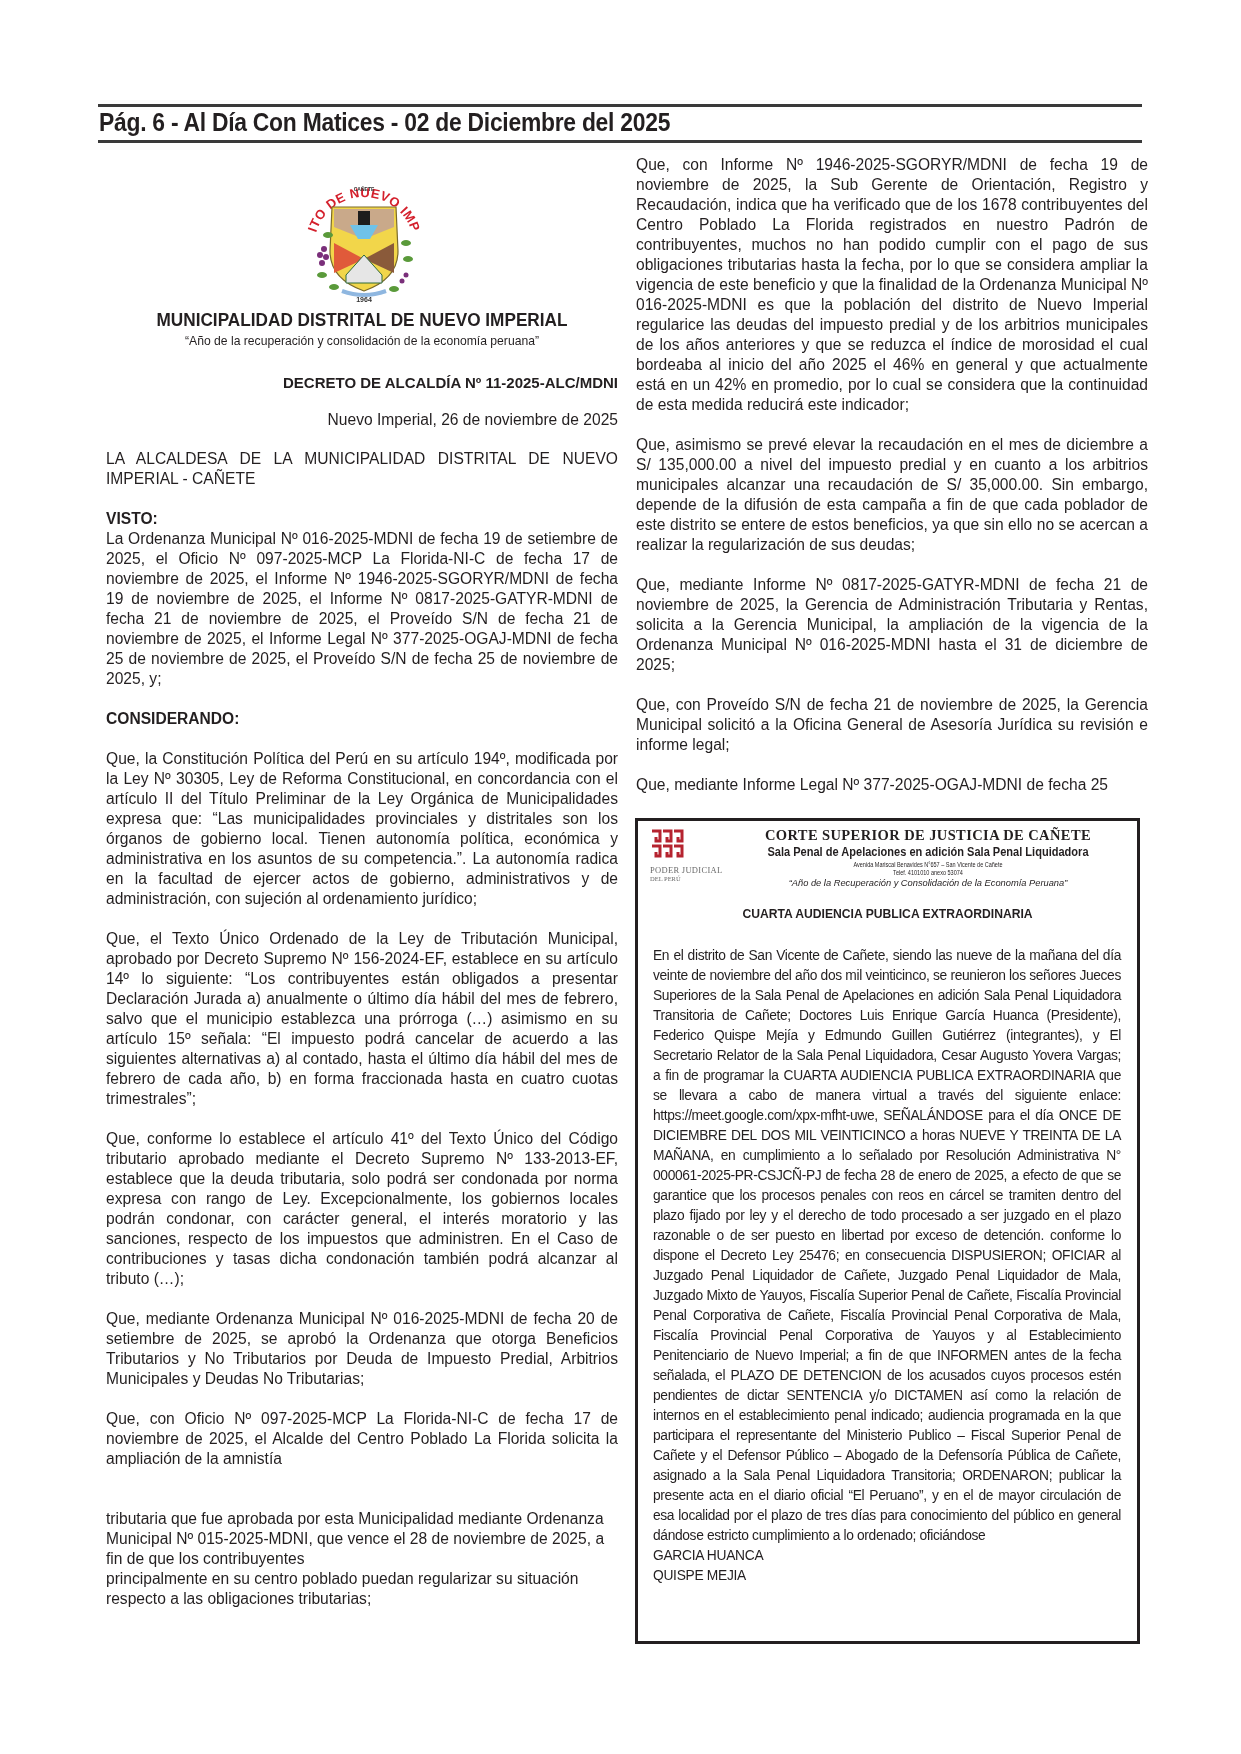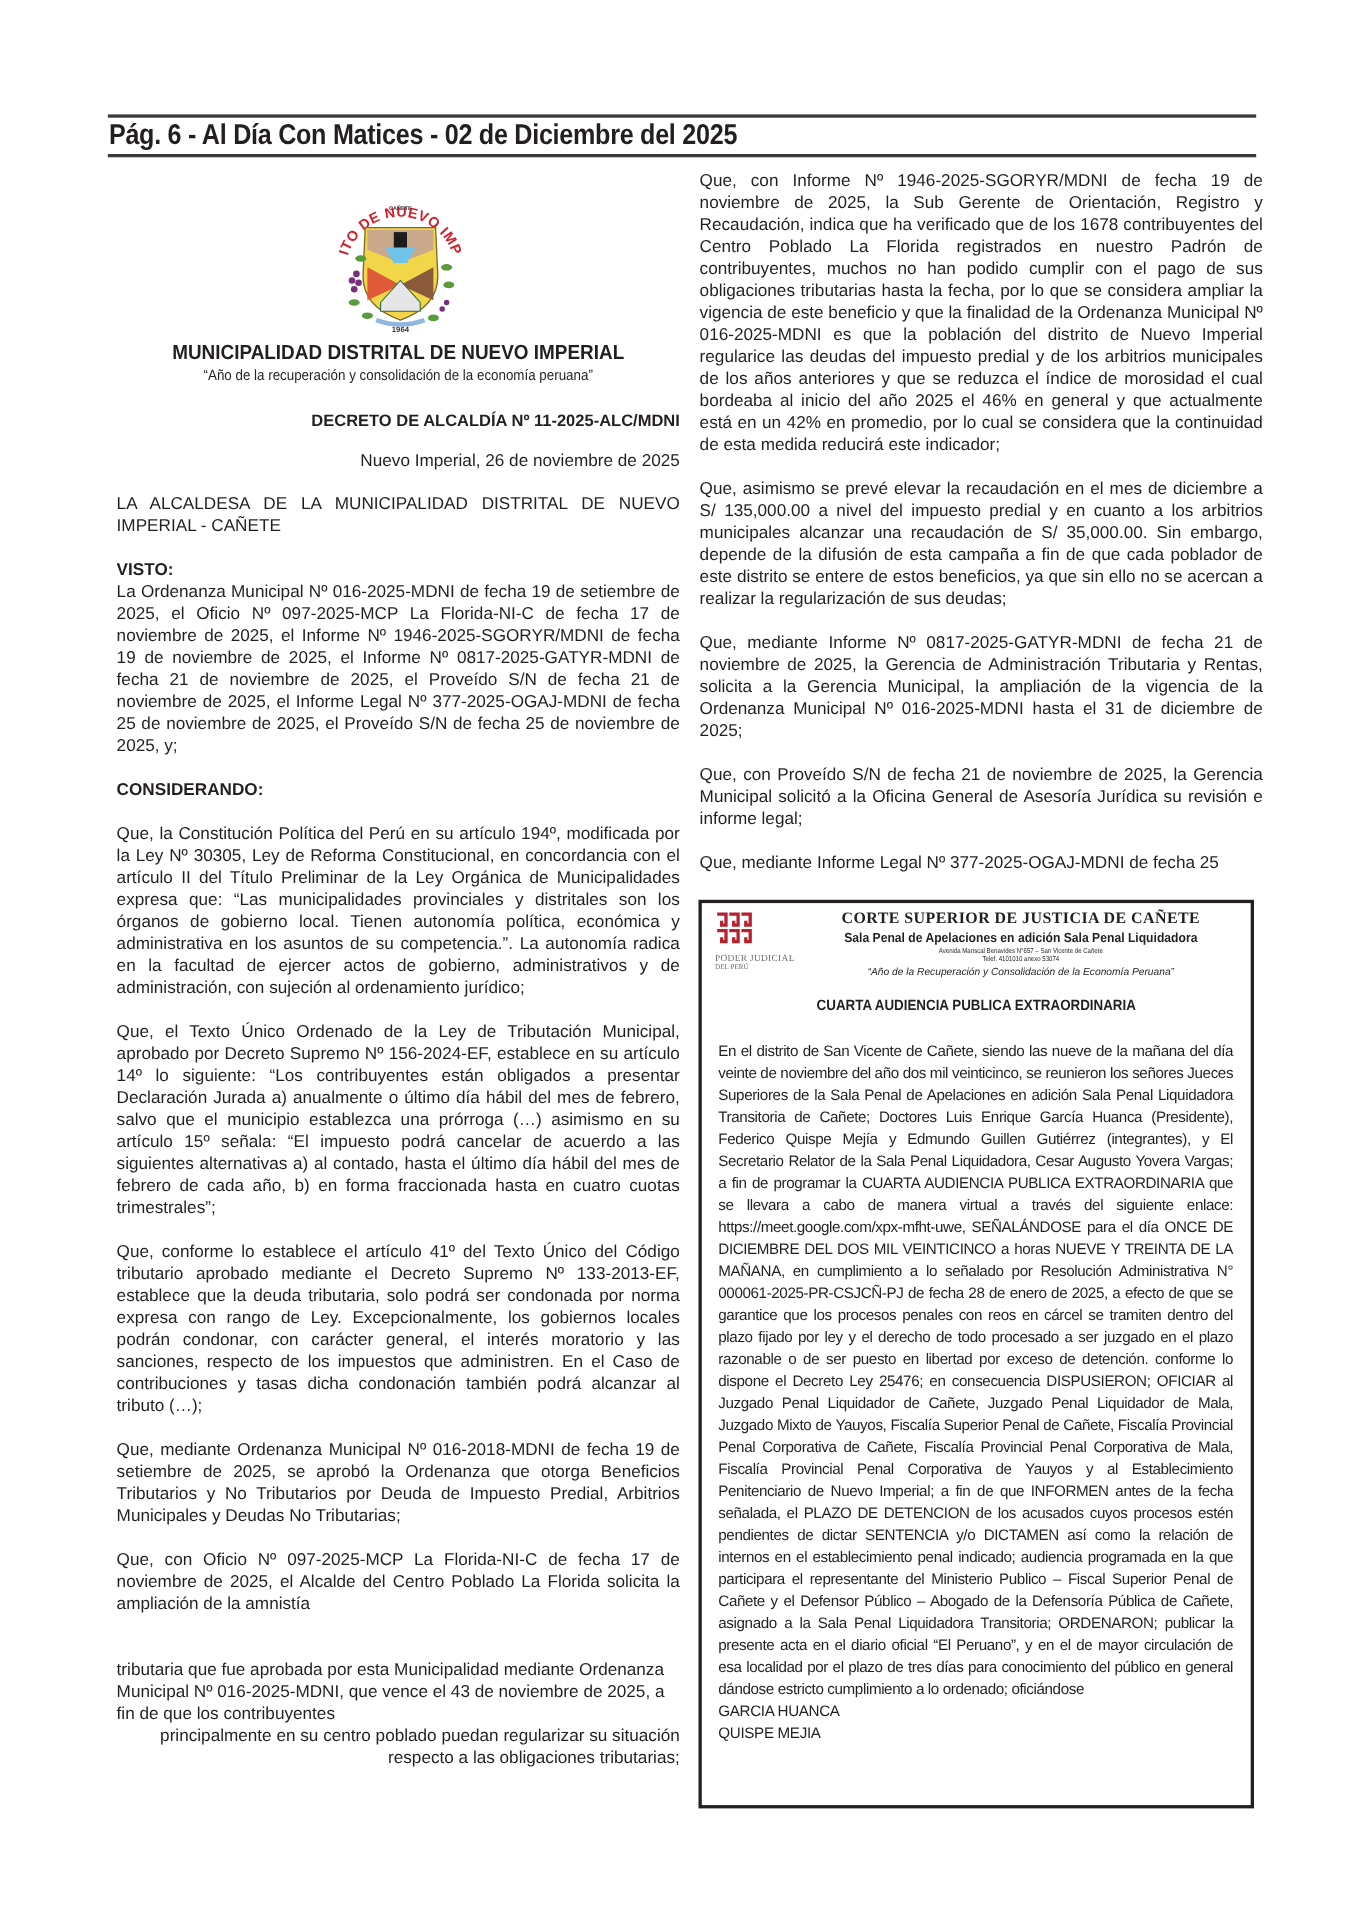--- a/index.html
+++ b/index.html
@@ -97,27 +97,27 @@
   <p class="p">La Ordenanza Municipal Nº 016-2025-MDNI de fecha 19 de setiembre de 2025, el Oficio Nº 097-2025-MCP La Florida-NI-C de fecha 17 de noviembre de 2025, el Informe Nº 1946-2025-SGORYR/MDNI de fecha 19 de noviembre de 2025, el Informe Nº 0817-2025-GATYR-MDNI de fecha 21 de noviembre de 2025, el Proveído S/N de fecha 21 de noviembre de 2025, el Informe Legal Nº 377-2025-OGAJ-MDNI de fecha 25 de noviembre de 2025, el Proveído S/N de fecha 25 de noviembre de 2025, y;</p>
   <div class="gap"></div>
   <p class="heading">CONSIDERANDO:</p>
   <div class="gap"></div>
   <p class="p">Que, la Constitución Política del Perú en su artículo 194º, modificada por la Ley Nº 30305, Ley de Reforma Constitucional, en concordancia con el artículo II del Título Preliminar de la Ley Orgánica de Municipalidades expresa que: “Las municipalidades provinciales y distritales son los órganos de gobierno local. Tienen autonomía política, económica y administrativa en los asuntos de su competencia.”. La autonomía radica en la facultad de ejercer actos de gobierno, administrativos y de administración, con sujeción al ordenamiento jurídico;</p>
   <div class="gap"></div>
   <p class="p">Que, el Texto Único Ordenado de la Ley de Tributación Municipal, aprobado por Decreto Supremo Nº 156-2024-EF, establece en su artículo 14º lo siguiente: “Los contribuyentes están obligados a presentar Declaración Jurada a) anualmente o último día hábil  del mes de febrero, salvo que el municipio establezca una prórroga (…) asimismo en su artículo 15º señala: “El impuesto podrá cancelar de acuerdo a las siguientes alternativas a) al contado, hasta el último día hábil del mes de febrero de cada año, b) en forma fraccionada hasta en cuatro cuotas trimestrales”;</p>
   <div class="gap"></div>
   <p class="p">Que, conforme lo establece el artículo 41º del Texto Único del Código tributario aprobado mediante el Decreto Supremo Nº 133-2013-EF, establece que la deuda tributaria, solo podrá ser condonada por norma expresa con rango de Ley. Excepcionalmente, los gobiernos locales podrán condonar, con carácter general, el interés moratorio y las sanciones, respecto de los impuestos que administren. En el Caso de contribuciones y tasas dicha condonación también podrá alcanzar al tributo (…);</p>
   <div class="gap"></div>
-  <p class="p">Que, mediante Ordenanza Municipal Nº 016-2018-MDNI de fecha 19 de setiembre de 2025, se aprobó la Ordenanza que otorga Beneficios Tributarios y No Tributarios por Deuda de Impuesto Predial, Arbitrios Municipales y Deudas No Tributarias;</p>
+  <p class="p">Que, mediante Ordenanza Municipal Nº 016-2025-MDNI de fecha 20 de setiembre de 2025, se aprobó la Ordenanza que otorga Beneficios Tributarios y No Tributarios por Deuda de Impuesto Predial, Arbitrios Municipales y Deudas No Tributarias;</p>
   <div class="gap"></div>
   <p class="p">Que, con Oficio Nº 097-2025-MCP La Florida-NI-C de fecha 17 de noviembre de 2025, el Alcalde del Centro Poblado La Florida solicita la ampliación de la  amnistía</p>
   <div class="gap"></div>
   <div class="gap"></div>
-  <p class="p" style="text-align:left">tributaria que fue aprobada por esta Municipalidad mediante Ordenanza Municipal Nº 016-2025-MDNI, que vence el 43 de noviembre de 2025, a fin de que los contribuyentes</p>
-  <p class="p" style="text-align:right">principalmente en su centro poblado puedan regularizar su situación respecto a las obligaciones tributarias;</p>
+  <p class="p" style="text-align:left">tributaria que fue aprobada por esta Municipalidad mediante Ordenanza Municipal Nº 015-2025-MDNI, que vence el 28 de noviembre de 2025, a fin de que los contribuyentes</p>
+  <p class="p" style="text-align:left">principalmente en su centro poblado puedan regularizar su situación respecto a las obligaciones tributarias;</p>
 </div>
 
 <div class="col" id="col-right">
   <p class="p">Que, con Informe Nº 1946-2025-SGORYR/MDNI de fecha 19 de noviembre de 2025, la Sub Gerente de Orientación, Registro y Recaudación, indica que ha verificado que de los 1678 contribuyentes del Centro Poblado La Florida registrados en nuestro Padrón de contribuyentes, muchos no han podido cumplir con el pago de sus obligaciones tributarias hasta la fecha, por lo que se considera ampliar la vigencia de este beneficio y que la finalidad de la Ordenanza Municipal Nº 016-2025-MDNI es que la población del distrito de Nuevo Imperial regularice las deudas del impuesto predial y de los arbitrios municipales de los años anteriores y que se reduzca el índice de morosidad el cual bordeaba al inicio del año 2025 el 46% en general y que actualmente está en un 42% en promedio, por lo cual se considera que la continuidad de esta medida reducirá este indicador;</p>
   <div class="gap"></div>
   <p class="p">Que, asimismo se prevé elevar la recaudación en el mes de diciembre a S/ 135,000.00 a nivel del impuesto predial y en cuanto a los arbitrios municipales alcanzar una recaudación de S/ 35,000.00. Sin embargo, depende de la difusión de esta campaña a fin de que cada poblador de este distrito se entere de estos beneficios, ya que sin ello no se acercan a realizar la regularización de sus deudas;</p>
   <div class="gap"></div>
   <p class="p">Que, mediante Informe Nº 0817-2025-GATYR-MDNI de fecha 21 de noviembre de 2025, la Gerencia de Administración Tributaria y Rentas, solicita a la Gerencia Municipal, la ampliación de la vigencia de la Ordenanza Municipal Nº 016-2025-MDNI hasta el 31 de diciembre de 2025;</p>
   <div class="gap"></div>
   <p class="p">Que, con Proveído S/N de fecha 21 de noviembre de 2025, la Gerencia Municipal solicitó a la Oficina General de Asesoría Jurídica su revisión e informe legal;</p>

